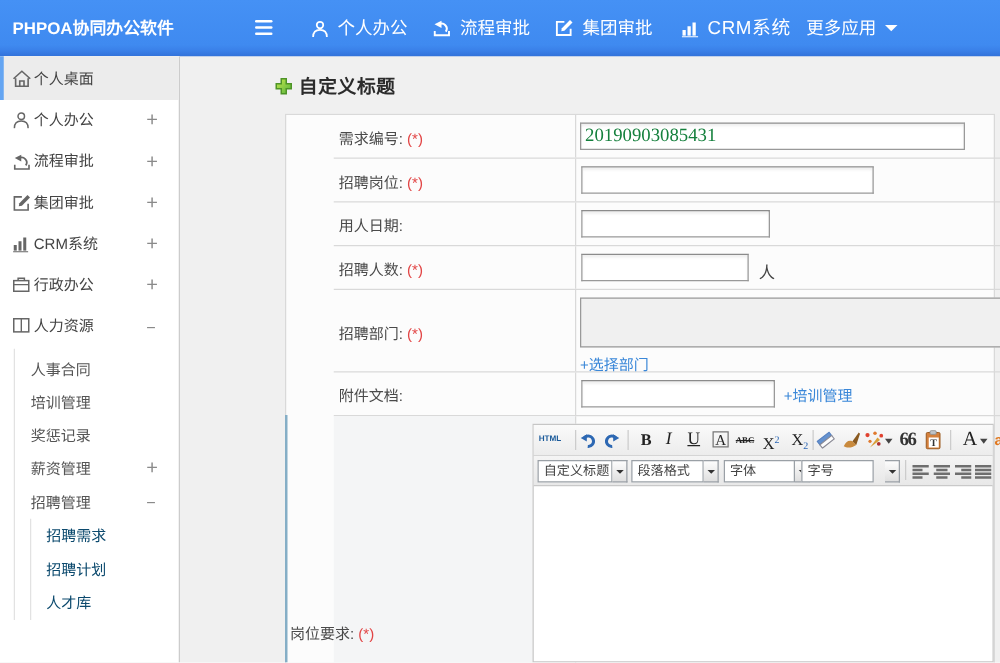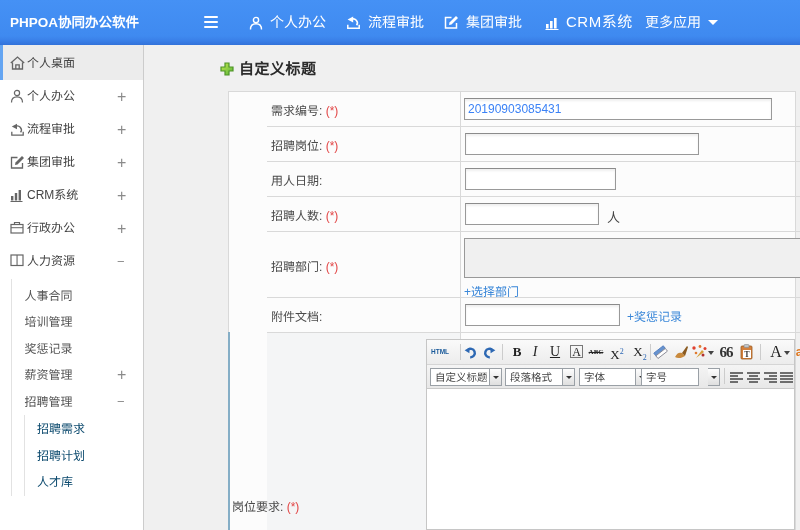--- a/index.html
+++ b/index.html
@@ -36,21 +36,21 @@
 #title svg { vertical-align:-2px; margin-right:5px; }
 #title b { font-size:15px; color:#2b2b2b; letter-spacing:0.5px; }
 
 #ftable { position:absolute; left:228px; top:91px; width:568px; height:600px; background:#fcfcfc; border:1px solid #d9d9d9; }
 .frow { position:relative; border-bottom:1px solid #d9d9d9; width:100%;margin-left:38px; }
 .frow .lab { position:absolute; left:0; top:0; bottom:0; width:194px; border-right:1px solid #d9d9d9; font-size:12px; color:#4a4a4a; }
 .frow .lab span.lt { position:absolute; left:4px; top:50%; margin-top:-8px; white-space:nowrap; }
 .red { color:#e24545; }
 .fld { position:absolute; left:195px; right:0; top:0; bottom:0; }
 input.inp { position:absolute; height:22px; border:1px solid #999; border-top-color:#8b8b8b; background:#fff;
-  box-shadow:inset 0 2px 2px rgba(120,120,120,0.12); font-family:Liberation Sans, sans-serif; font-size:12px; color:#3b82f6; padding:0 3px; }
+  box-shadow:inset 0 2px 2px rgba(120,120,120,0.12); font-family:Liberation Serif, serif; font-size:15px; color:#15803d; padding:0 3px; }
 .blink { color:#3a87d8; font-size:12px; }
 
 #lastrow-border { position:absolute; left:228px; top:332px; width:2px; height:198px; background:#85aec6; }
 #lab7 { position:absolute; left:232px; top:497px; font-size:12px; color:#4a4a4a; }
 #editor { position:absolute; left:426px; top:339px; width:369px; height:191px; background:#fff; border:1px solid #c6c6c6; }
 .tbrow1 { position:absolute; left:0; top:0; width:100%; height:25px; background:linear-gradient(#fafafa,#ececec); border-bottom:1px solid #d5d5d5; }
 .tbrow2 { position:absolute; left:0; top:25px; width:100%; height:24px; background:linear-gradient(#f4f4f4,#e8e8e8); border-bottom:1px solid #c9c9c9; }
 .tsep { position:absolute; top:4px; width:1px; height:16px; background:#ccc; }
 .tbtn { position:absolute; top:0; height:24px; line-height:24px; text-align:center; }
 .serif { font-family:"Liberation Serif", serif; }
@@ -250,21 +250,21 @@
         </div>
       <span class="blink" style="position:absolute; left:2px; top:50px;">+选择部门</span>
     </div>
   </div>
   <div class="frow" style="height:35px;">
     <div class="lab">
         <span class="lt">附件文档:</span>
       </div>
     <div class="fld">
         <input class="inp" style="left: 3px; top: 6px; width: 155px;" value="">
-      <span class="blink" style="position:absolute; left:165px; top:9px;">+奖惩记录</span>
+      <span class="blink" style="position:absolute; left:165px; top:9px;">+培训管理</span>
       </div>
   </div>
   <div class="frow" style="height:300px; border-bottom:none;">
     <div class="lab" style="background:#f4f5f6;"></div>
   </div>
 </div>
 <div id="lastrow-border"></div>
 <div id="lab7">岗位要求: <span class="red">(*)</span></div>
 
 <div id="editor">

